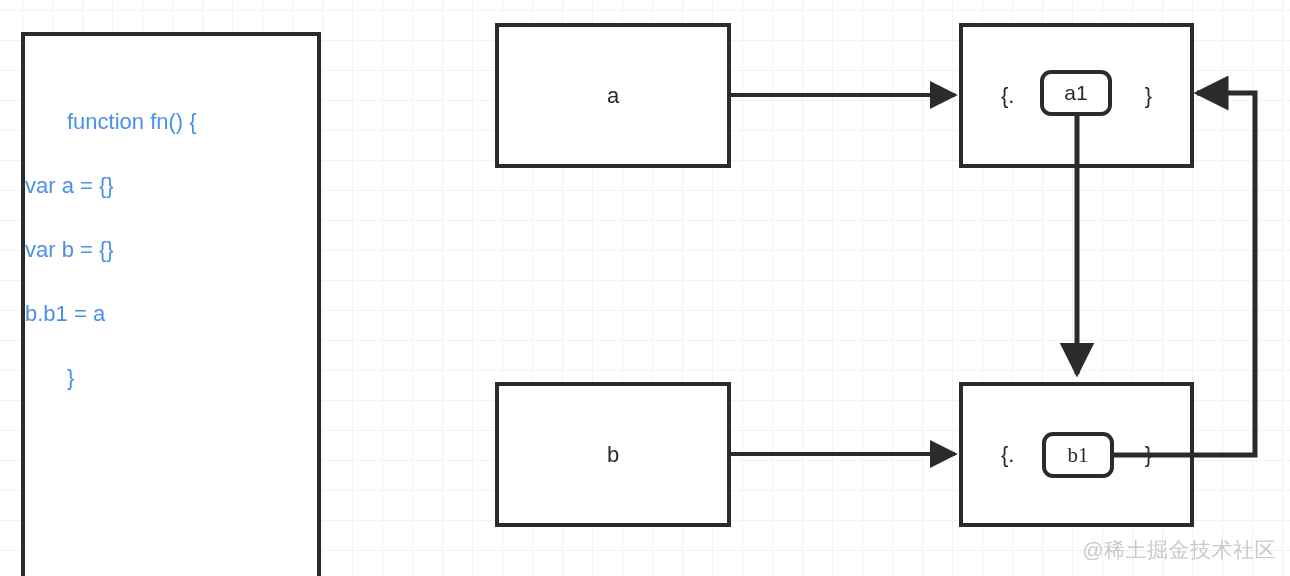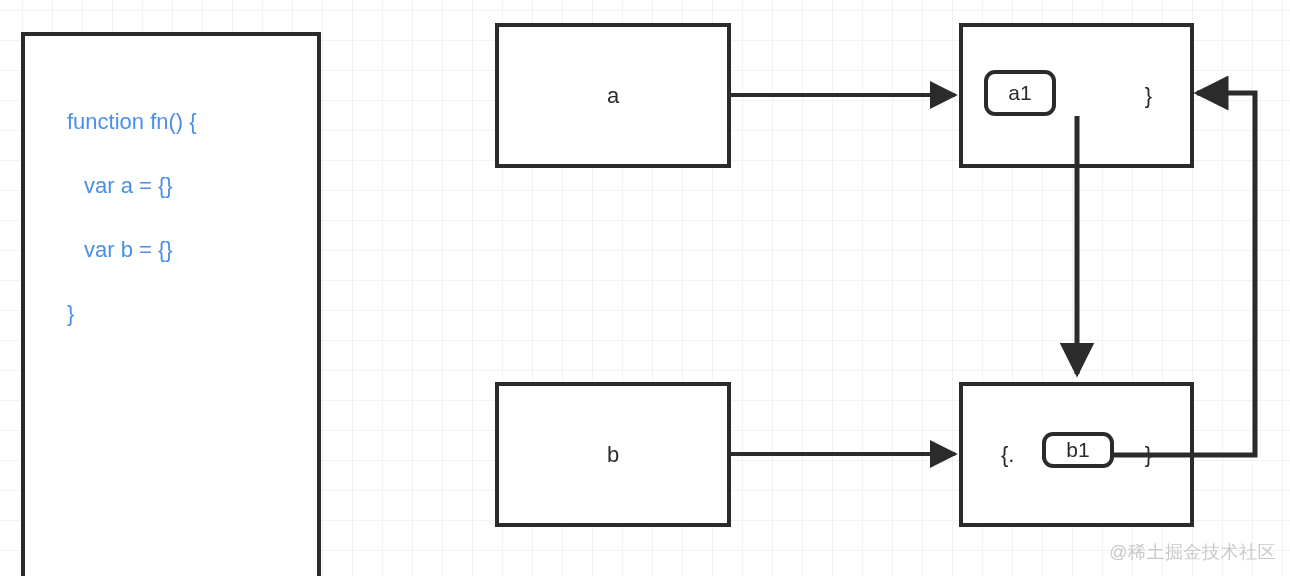--- a/index.html
+++ b/index.html
@@ -43,21 +43,21 @@
     padding-top: 54px;
   }
   .code-line {
     color: #4a90e8;
     font-family: "Liberation Sans", sans-serif;
     font-size: 22px;
     line-height: 64px;
     white-space: pre;
   }
   .indent-0 { padding-left: 42px; }
-  .indent-1 { padding-left: 59px; }
+  .indent-1 { }
 
   
   .box {
     position: absolute;
     background: #ffffff;
     border: 4px solid #2b2b2b;
     box-sizing: border-box;
   }
   .box-label {
     position: absolute;
@@ -96,54 +96,55 @@
     border-radius: 11px;
     background: #ffffff;
     box-sizing: border-box;
     display: flex;
     align-items: center;
     justify-content: center;
     font-size: 21px;
     color: #2b2b2b;
     font-family: "Liberation Sans", sans-serif;
   }
-  #chip-a1 { left: 984px; top: 70px;  width: 72px; height: 46px; }
-  #chip-b1 { left: 1042px; top: 432px; width: 72px; height: 36px; }
+  #chip-a1 { left: 1040px; top: 70px;  width: 72px; height: 46px; }
+  #chip-b1 { left: 1042px; top: 432px; width: 72px; height: 46px; font-family: Liberation Serif, serif; }
 
   
   #connectors {
     position: absolute;
     left: 0; top: 0;
     width: 1290px;
     height: 576px;
     pointer-events: none;
   }
 
   
   .watermark {
     position: absolute;
     right: 14px;
     bottom: 12px;
     color: #c9c9c9;
-    font-size: 18px;
+    font-size: 21px;
     font-family: "Liberation Sans", sans-serif;
     letter-spacing: 0.5px;
     white-space: nowrap;
   }
 </style>
 </head>
 <body>
 
 <div id="canvas">
 
   <div class="code-panel">
     <div class="code-lines">
       <div class="code-line indent-0">function fn() {</div>
       <div class="code-line indent-1">var a = {}</div>
       <div class="code-line indent-1">var b = {}</div>
+      <div class="code-line indent-1">b.b1 = a</div>
       <div class="code-line indent-0">}</div>
     </div>
   </div>
 
   <div class="box" id="box-a">
     <div class="box-label">a</div>
   </div>
 
   <div class="box" id="box-b">
     <div class="box-label">b</div>

